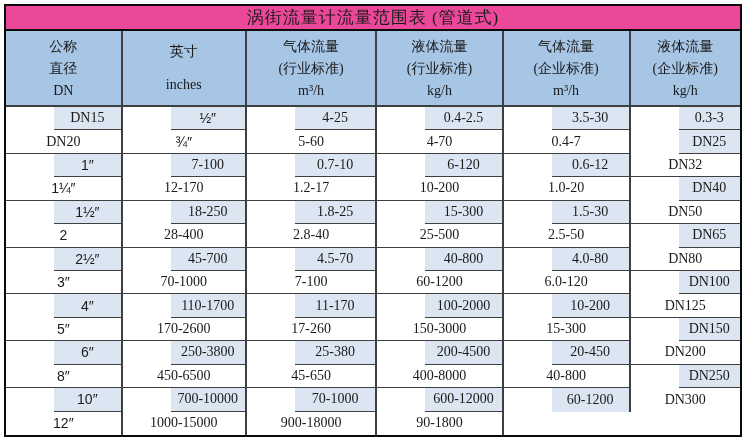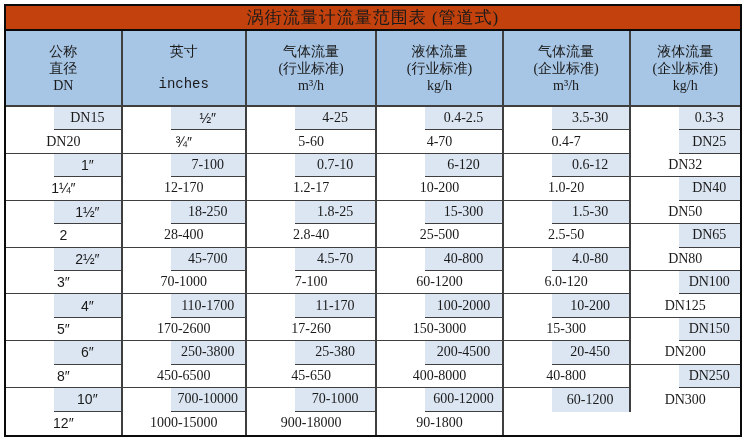--- a/index.html
+++ b/index.html
@@ -24,49 +24,50 @@
   }
   .title-row {
     height: 25px;
     flex: 0 0 25px;
     display: flex;
     align-items: center;
     justify-content: center;
     font-size: 17px;
     letter-spacing: 1px;
     border-bottom: 2px solid var(--outer, #0a0a0a);
-    background: #c2410c;
+    background: #ec4899;
     box-sizing: border-box;
   }
   .grid {
     flex: 1 1 auto;
     display: grid;
     grid-template-columns: 15.9% 16.9% 17.8% 17.2% 17.3% 14.9%;
     grid-template-rows: 76px repeat(14, 1fr);
   }
   .grid > div {
     box-sizing: border-box;
     display: flex;
     align-items: center;
     justify-content: center;
     border-right: 2px solid var(--grid, #3f3f3f);
     overflow: hidden;
   }
   .grid > div:nth-child(6n) { border-right: none; }
   .header-cell {
     background: var(--header-bg, #a7c5e5);
     flex-direction: column;
+    row-gap: 5px;
     font-size: 14px;
     line-height: 17px;
     border-bottom: 2px solid var(--grid, #3f3f3f);
     text-align: center;
   }
   .header-cell:nth-child(2) { row-gap: 18px; gap: 16px; }
   .header-cell:nth-child(2) div:last-child {
-    font-family: Liberation Mono, monospace;
+    font-family: Liberation Serif, serif;
   }
   .data-cell {
     background: #ffffff;
     font-size: 14px;
     border-bottom: 1px solid var(--grid, #3f3f3f);
   }
   .data-cell.alt { background: var(--alt-bg, #dce6f2); margin-left: 48px; }
   .data-cell.sans { font-family: "Liberation Sans", "DejaVu Sans", sans-serif; }
   .grid > .data-cell:nth-last-child(-n+6) { border-bottom: none; }
 </style>

